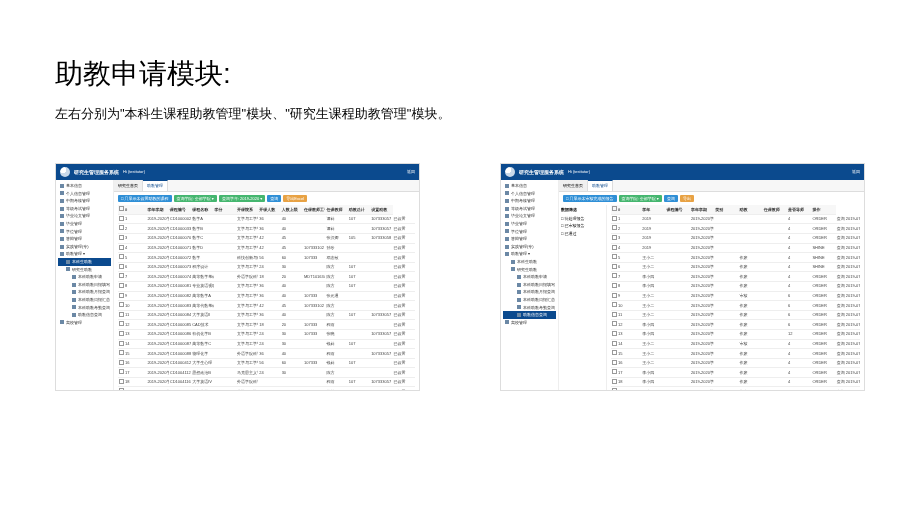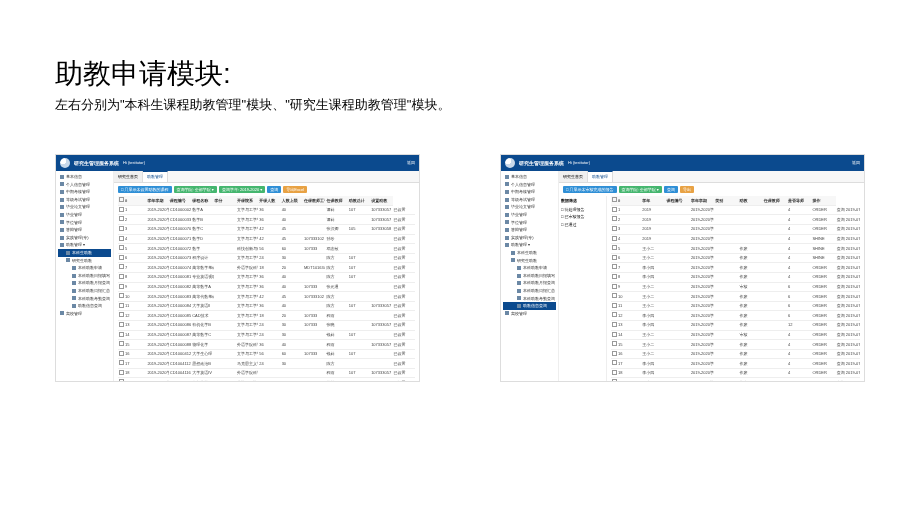--- a/index.html
+++ b/index.html
@@ -12,21 +12,21 @@
     }
     .slide {
       width: 100%;
       height: 100%;
       padding: 55px 55px 0 55px;
     }
     .title {
       font-size: 28px;
       color: #000;
       font-weight: 400;
-      margin-bottom: 3px;
+      margin-bottom: 12px;
     }
     .subtitle {
       font-size: 13px;
       color: #000;
       margin-bottom: 40px;
     }
     .screens {
       display: flex;
       gap: 80px;
       justify-content: flex-start;

